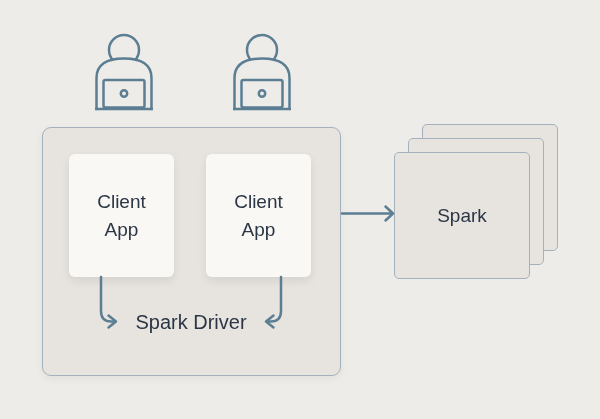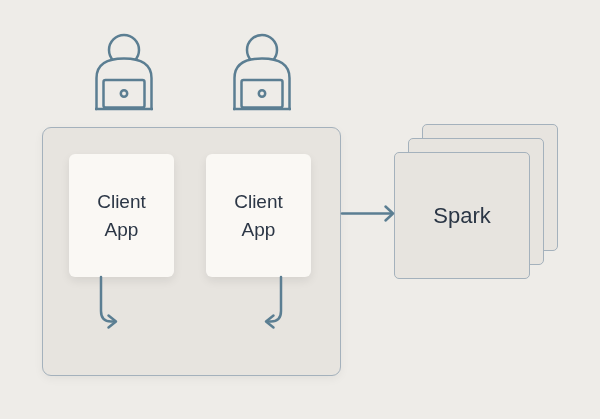--- a/index.html
+++ b/index.html
@@ -67,21 +67,21 @@
     border:1.5px solid var(--border);
     border-radius:5px;
   }
   .exec-box.back{left:422px;top:124px;}
   .exec-box.mid{left:408px;top:138px;}
   .exec-box.front{
     left:394px;top:152px;
     display:flex;flex-direction:column;
     align-items:center;justify-content:center;
     color:var(--text);
-    font-size:22px;line-height:28px;font-weight:500;
+    font-size:19px;line-height:28px;font-weight:500;
     text-align:left;
   }
 
   .arrow-overlay{
     position:absolute;left:0;top:0;
     width:600px;height:419px;
     pointer-events:none;
   }
   .arrow-overlay path{
     fill:none;
@@ -122,20 +122,21 @@
     <div class="client-card c1">
       <span>Client</span>
       <span>App</span>
     </div>
     <div class="client-card c2">
       <span>Client</span>
       <span>App</span>
     </div>
   </div>
 
+  <div class="driver-label">Spark Driver</div>
 
   <div class="exec-box back"></div>
   <div class="exec-box mid"></div>
   <div class="exec-box front">
     <span>Spark</span>
   </div>
 
   <svg class="arrow-overlay" viewBox="0 0 600 419" aria-hidden="true">
     <g>
       <path d="M 101 277 V 311 Q 101 321.5 111 321.5 H 114.5"></path>

